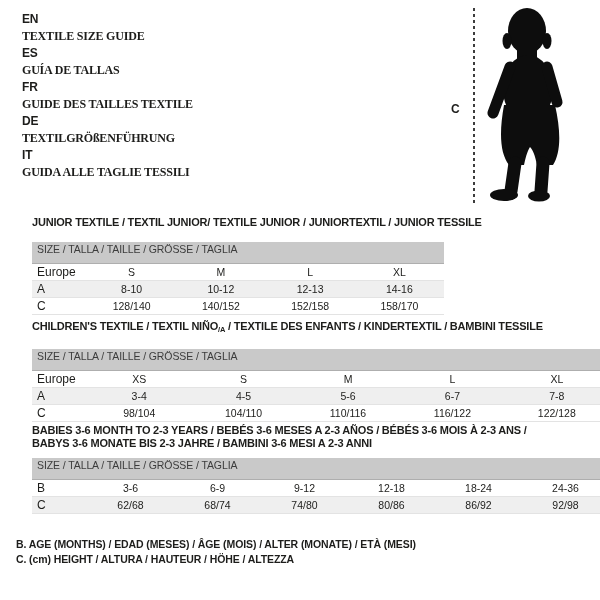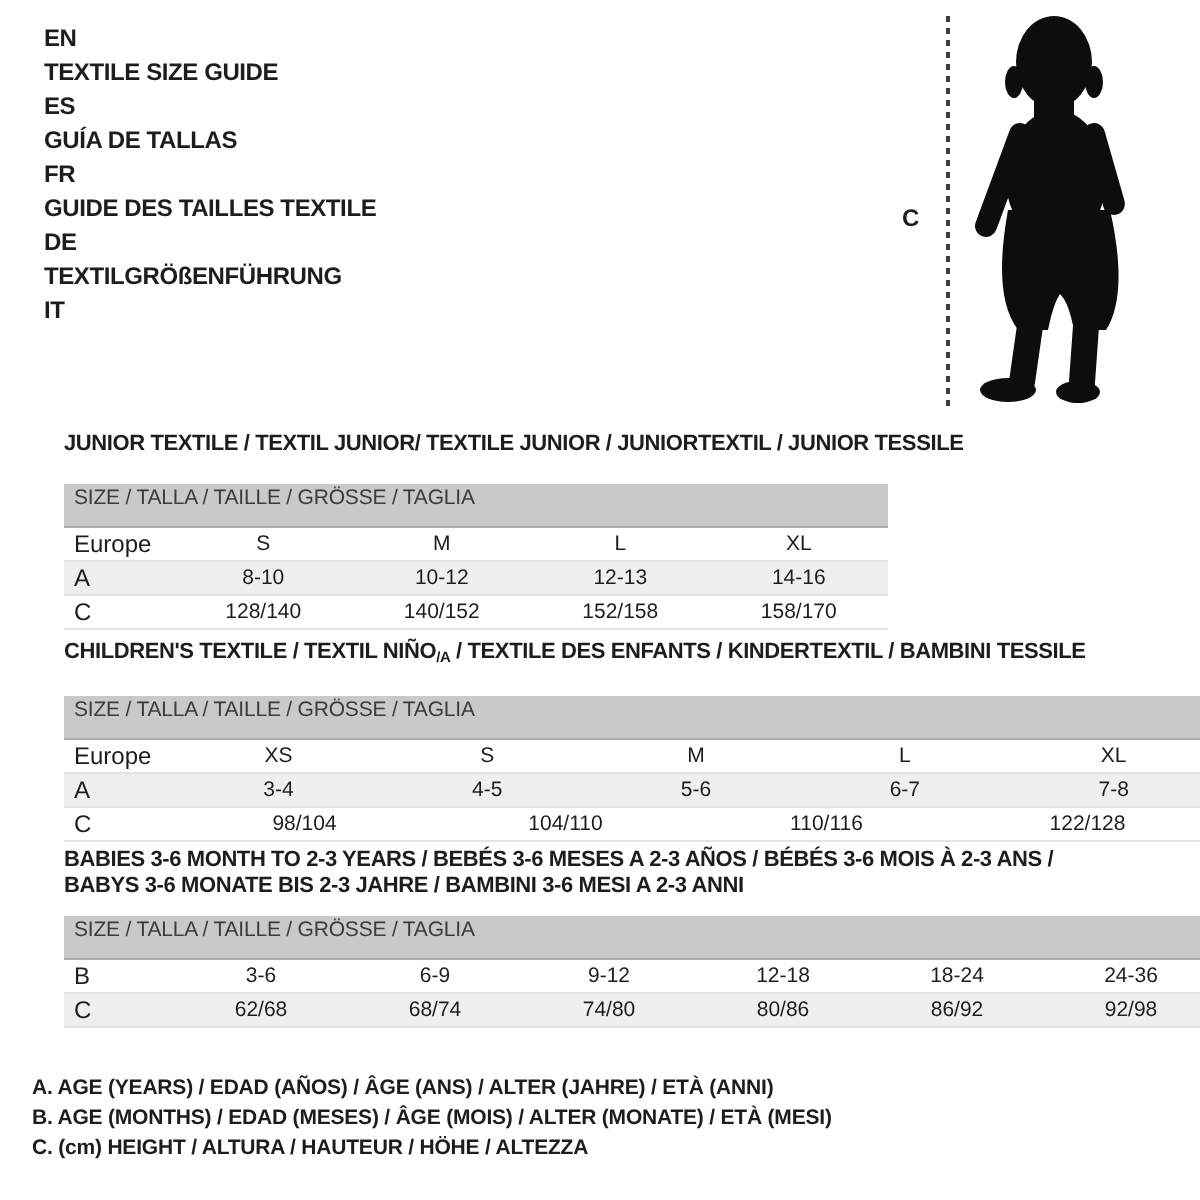--- a/index.html
+++ b/index.html
@@ -3,21 +3,21 @@
 <meta charset="utf-8">
 <style>
   html,body{margin:0;padding:0;}
   body{width:600px;height:600px;background:#ffffff;font-family:"Liberation Sans",sans-serif;color:#1d1d1b;}
   .page{position:relative;width:600px;height:600px;background:#fff;overflow:hidden;}
 
   
   .lang-list{position:absolute;left:22px;top:11px;}
   .lang-row{display:flex;line-height:17px;font-size:12px;font-weight:bold;letter-spacing:-0.2px;flex-direction:column;}
   .lang-code{width:37px;}
-  .lang-title{white-space:nowrap;}
+  .lang-title{white-space:nowrap;font-family:Liberation Serif, serif;}
 
   
   .dash-line{position:absolute;left:473px;top:8px;width:2px;height:198px;
     background:repeating-linear-gradient(to bottom,#3d3d3d 0 3px,transparent 3px 6px);}
   .c-label{position:absolute;left:451px;top:102px;font-size:12px;font-weight:bold;}
   .silhouette{position:absolute;left:484px;top:5px;}
 
   
   .tbl{position:absolute;left:32px;}
   .tbl h2{margin:0;font-size:11px;font-weight:bold;letter-spacing:-0.2px;line-height:13px;white-space:nowrap;}
@@ -56,20 +56,21 @@
     <div class="lang-row">
       <span class="lang-code">FR</span>
       <span class="lang-title">GUIDE DES TAILLES TEXTILE</span>
     </div>
     <div class="lang-row">
       <span class="lang-code">DE</span>
       <span class="lang-title">TEXTILGRÖßENFÜHRUNG</span>
     </div>
     <div class="lang-row">
       <span class="lang-code">IT</span>
+      <span class="lang-title">GUIDA ALLE TAGLIE TESSILI</span>
     </div>
   </div>
 
   <div class="dash-line"></div>
   <span class="c-label">C</span>
   <svg class="silhouette" width="105" height="202" viewBox="0 0 105 202">
     <g fill="#0d0d0d" stroke="#0d0d0d">
       <ellipse cx="43" cy="26" rx="19" ry="23" stroke="none"></ellipse>
       <ellipse cx="23" cy="36" rx="4.5" ry="8" stroke="none"></ellipse>
       <ellipse cx="63" cy="36" rx="4.5" ry="8" stroke="none"></ellipse>
@@ -128,20 +129,21 @@
       <span class="tcell">4-5</span>
       <span class="tcell">5-6</span>
       <span class="tcell">6-7</span>
       <span class="tcell">7-8</span>
     </div>
     <div class="trow">
       <span class="tlabel">C</span>
       <span class="tcell">98/104</span>
       <span class="tcell">104/110</span>
       <span class="tcell">110/116</span>
+      <span class="tcell">116/122</span>
       <span class="tcell">122/128</span>
     </div>
   </section>
 
   <section class="tbl t3">
     <h2>BABIES 3-6 MONTH TO 2-3 YEARS / BEBÉS 3-6 MESES A 2-3 AÑOS / BÉBÉS 3-6 MOIS À 2-3 ANS /</h2>
     <h2>BABYS 3-6 MONATE BIS 2-3 JAHRE / BAMBINI 3-6 MESI A 2-3 ANNI</h2>
     <div class="bar">SIZE / TALLA / TAILLE / GRÖSSE / TAGLIA</div>
     <div class="trow">
       <span class="tlabel">B</span>
@@ -157,18 +159,17 @@
       <span class="tcell">62/68</span>
       <span class="tcell">68/74</span>
       <span class="tcell">74/80</span>
       <span class="tcell">80/86</span>
       <span class="tcell">86/92</span>
       <span class="tcell">92/98</span>
     </div>
   </section>
 
   <div class="legend">
-    <div>A. AGE (YEARS) / EDAD (AÑOS) / ÂGE (ANS) / ALTER (JAHRE) / ETÀ (ANNI)</div>
     <div>B. AGE (MONTHS) / EDAD (MESES) / ÂGE (MOIS) / ALTER (MONATE) / ETÀ (MESI)</div>
     <div>C. (cm) HEIGHT / ALTURA / HAUTEUR / HÖHE / ALTEZZA</div>
   </div>
 
 </div>
 
 </body></html>

